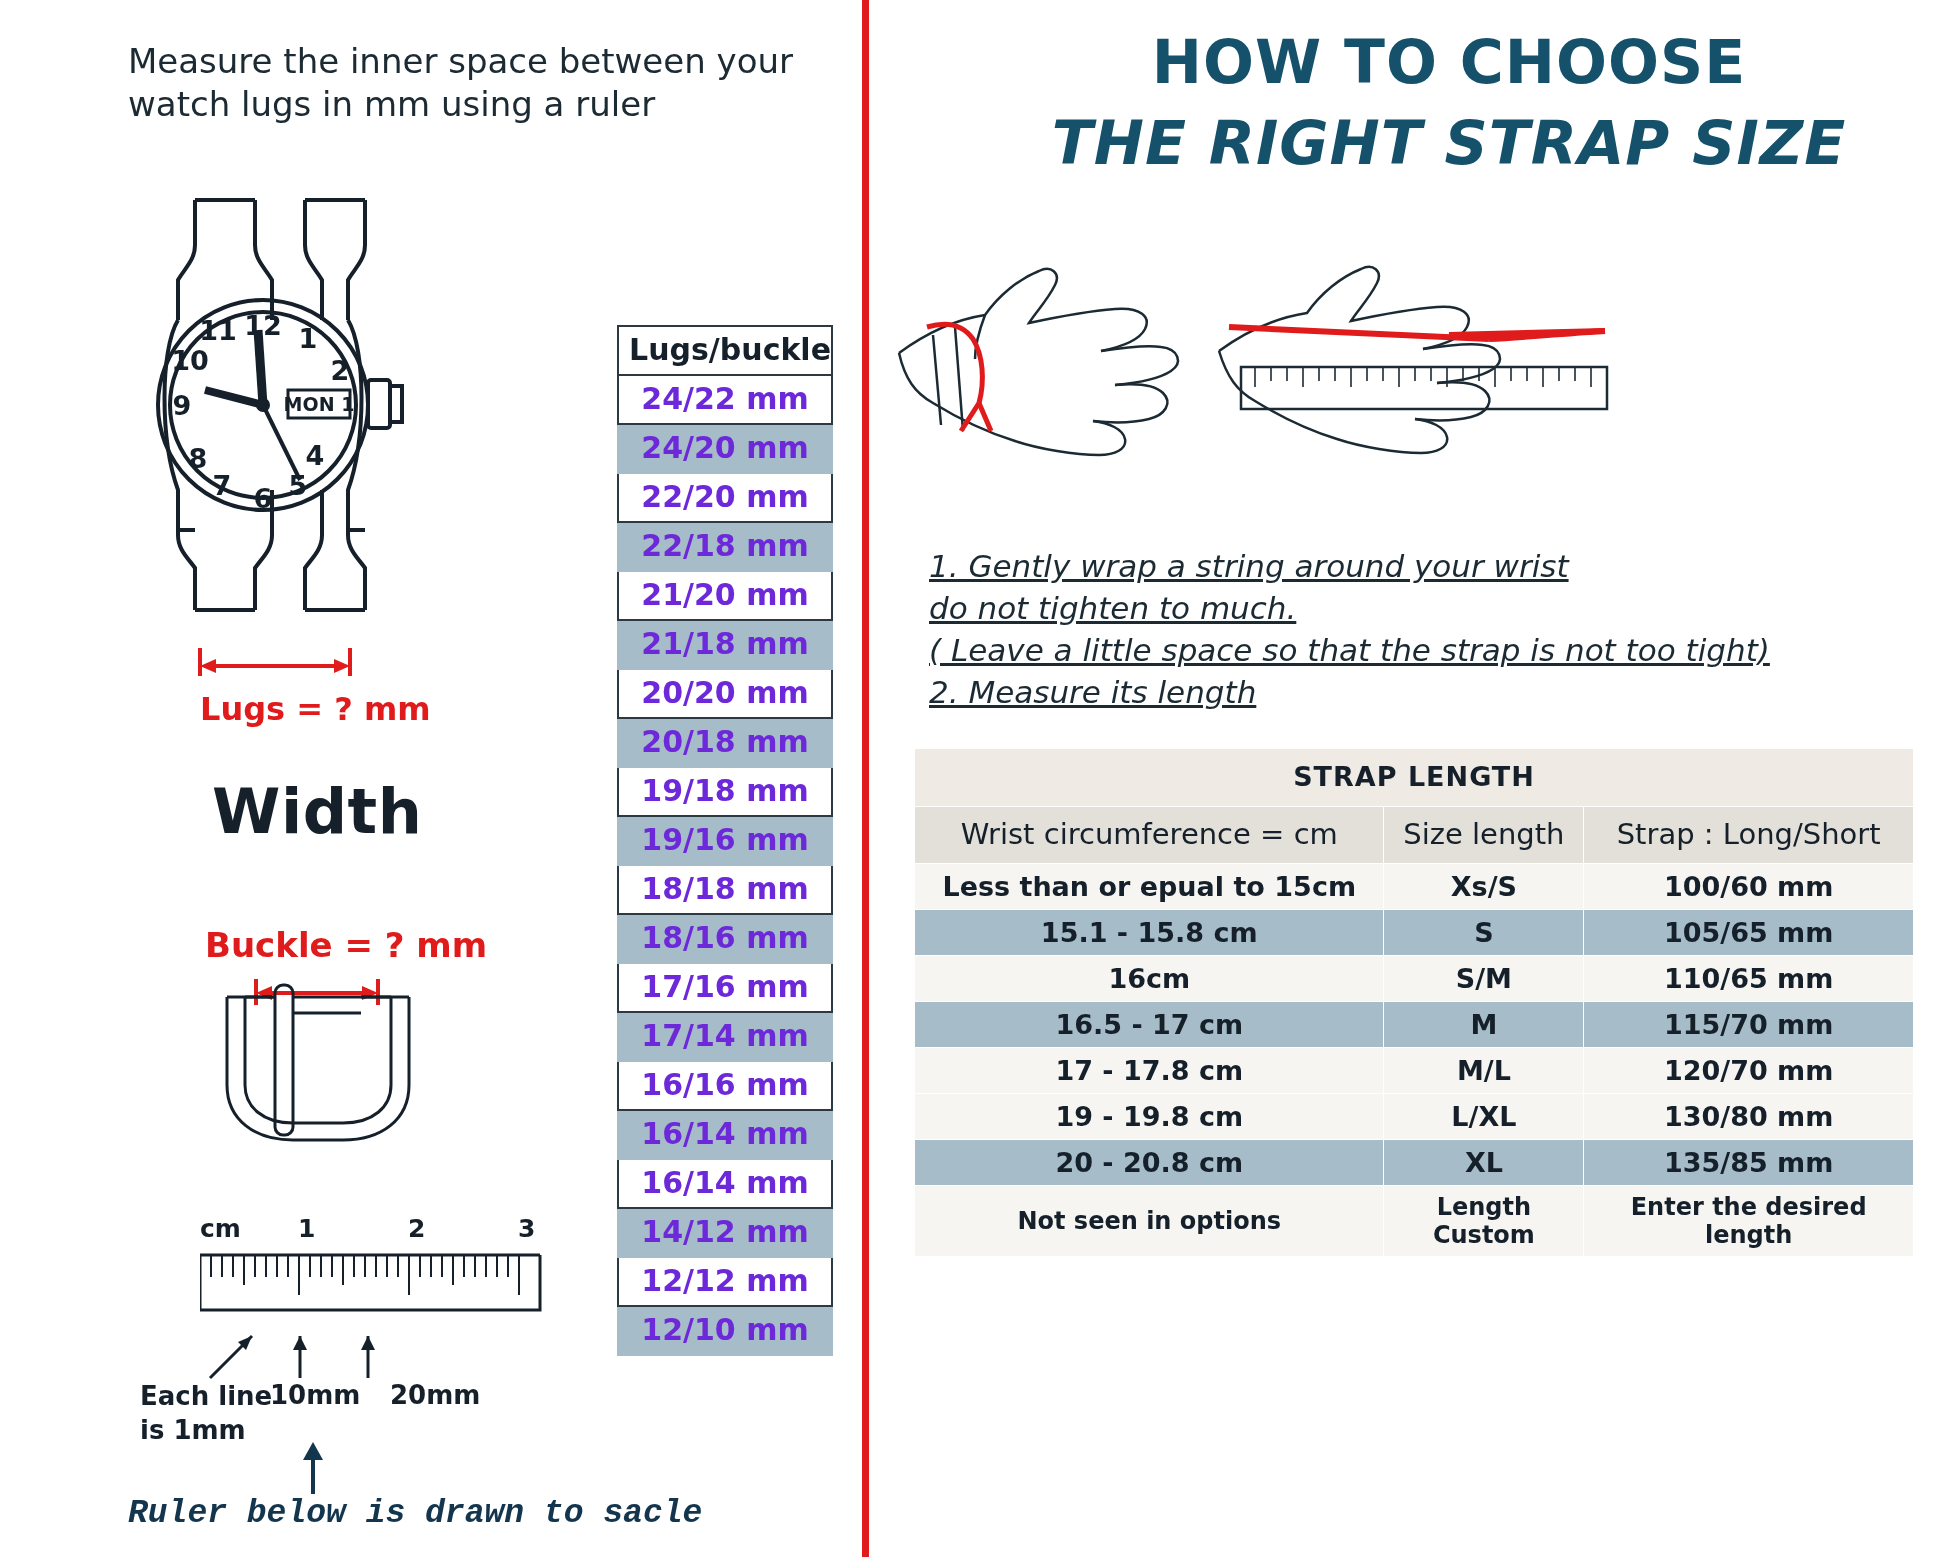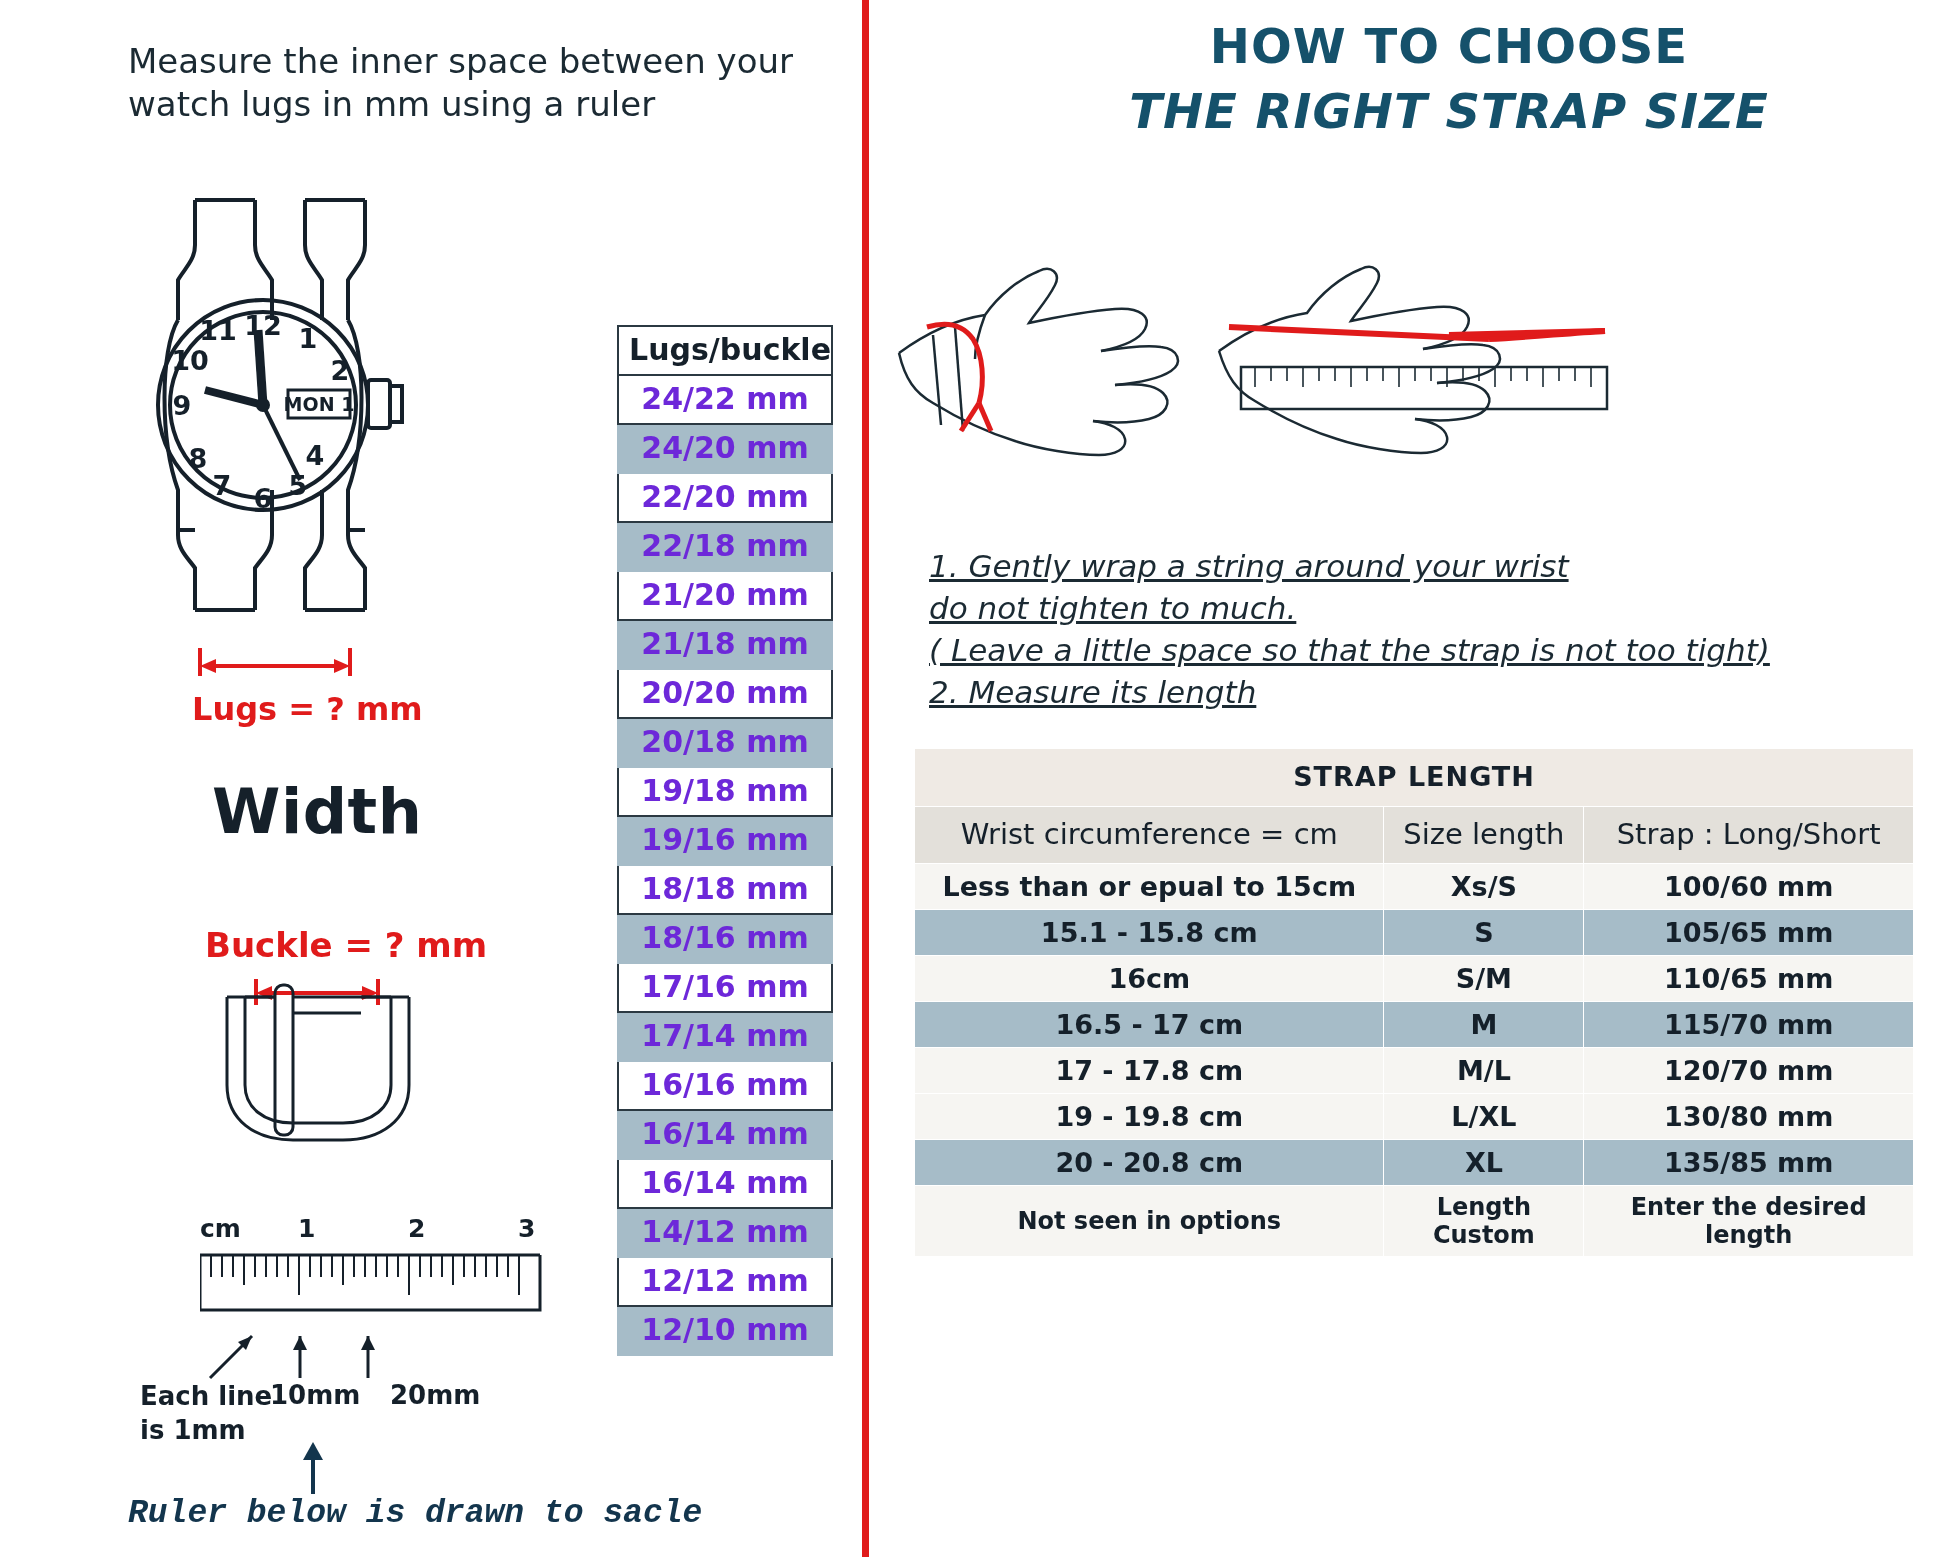--- a/index.html
+++ b/index.html
@@ -51,21 +51,21 @@
   .watch-area {
     position: absolute;
     left: 150px;
     top: 190px;
     width: 380px;
     height: 450px;
   }
 
   .lugs-label {
     position: absolute;
-    left: 192px;
+    left: 200px;
     top: 690px;
     font-size: 32px;
     font-weight: bold;
     color: #e01b1b;
     font-family: "DejaVu Sans", sans-serif;
   }
   .width-label {
     position: absolute;
     left: 212px;
     top: 775px;
@@ -154,26 +154,26 @@
 
   
   .right {
     position: absolute;
     left: 869px; top: 0;
     width: 1077px; height: 1557px;
   }
   .title {
     position: absolute;
     left: 100px;
-    top: 14px;
+    top: 22px;
     width: 960px;
     color: #15516b;
     font-family: "DejaVu Sans", sans-serif;
     font-weight: bold;
-    font-size: 48px;
+    font-size: 60px;
     letter-spacing: 1px;
     line-height: 1.35;
   }
   .title .line1 { display:block; text-align: center;}
   .title .line2 { display:block; text-align: center; font-style: italic; }
 
   .hands-area {
     position: absolute;
     left: 20px;
     top: 235px;

